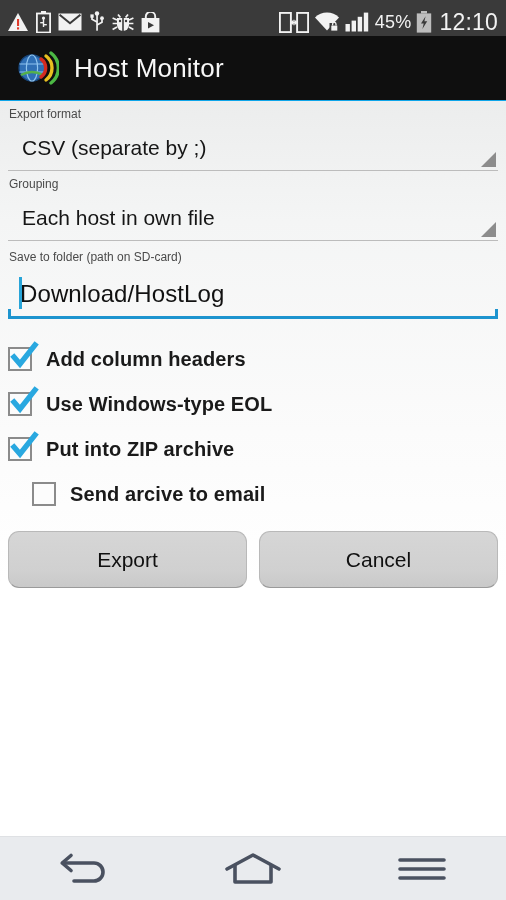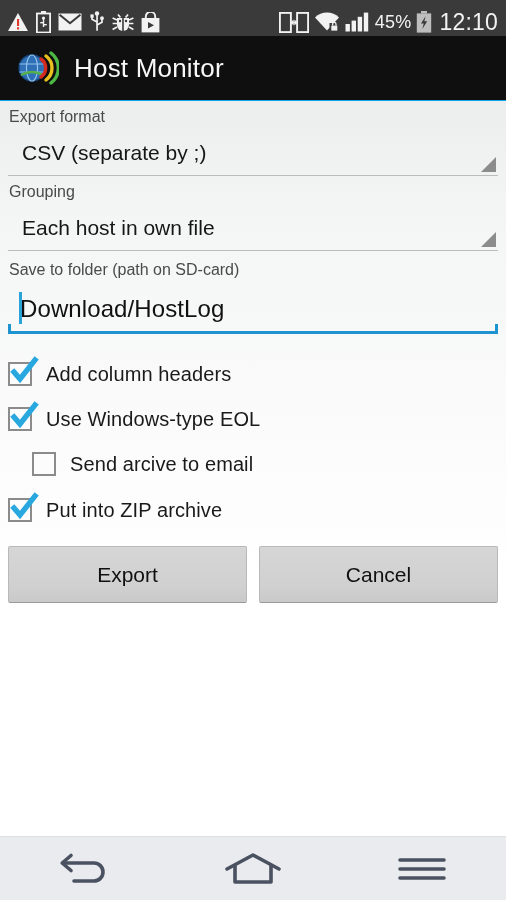--- a/index.html
+++ b/index.html
@@ -70,21 +70,21 @@
   
   .content {
     flex: 1 1 auto;
     background: linear-gradient(to bottom, #eceded 0px, #f4f5f5 120px, #fbfbfb 330px, #ffffff 480px);
     padding: 0 8px;
     position: relative;
     overflow: hidden;
   }
 
   .field-label {
-    font-size: 16px;
+    font-size: 12px;
     color: #4a4a4a;
     padding: 6px 0 3px 1px;
     line-height: 1.25;
   }
 
   
   .spinner {
     position: relative;
     height: 46px;
     border-bottom: 1px solid #bcbcbc;
@@ -142,20 +142,21 @@
   }
 
   
   .checks { padding-top: 17px; }
   .check-row {
     display: flex;
     align-items: center;
     height: 45px;
     gap: 14px;
     cursor: pointer;
+    font-weight: bold;
   }
   .check-row.indented { padding-left: 24px; height: 46px; }
   .cbox {
     position: relative;
     width: 24px; height: 24px;
     flex: 0 0 24px;
     border: 2px solid #8b8b8b;
     background: #fcfcfc;
   }
   .cbox .tick {
@@ -175,21 +176,21 @@
     display: flex;
     gap: 12px;
     padding-top: 14px;
   }
   .btn {
     flex: 1 1 0;
     height: 57px;
     background: linear-gradient(to bottom, #d6d6d6, #d0d0d0 72%, #c9c9c9);
     border: 1px solid #b9b9b9;
     border-bottom-color: #9a9a9a;
-    border-radius: 2px;
+    border-radius: 11px;
     font-family: "Liberation Sans", sans-serif;
     font-size: 21px;
     color: #101010;
     cursor: pointer;
   }
 
   
   .nav-bar {
     flex: 0 0 64px;
     height: 64px;
@@ -345,34 +346,34 @@
 
       <div class="check-row">
         <span class="cbox">
           <svg class="tick" viewBox="0 0 34 34">
             <path d="M7 18 L13 25 L28 6" fill="none" stroke="#29a8e0" stroke-width="5.4" stroke-linecap="square"></path>
           </svg>
         </span>
         <span class="check-label">Use Windows-type EOL</span>
       </div>
 
-      <div class="check-row indented">
-        <span class="cbox"></span>
-        <span class="check-label">Send arcive to email</span>
-      </div>
-
       <div class="check-row">
         <span class="cbox">
           <svg class="tick" viewBox="0 0 34 34">
             <path d="M7 18 L13 25 L28 6" fill="none" stroke="#29a8e0" stroke-width="5.4" stroke-linecap="square"></path>
           </svg>
         </span>
         <span class="check-label">Put into ZIP archive</span>
       </div>
 
+      <div class="check-row indented">
+        <span class="cbox"></span>
+        <span class="check-label">Send arcive to email</span>
+      </div>
+
     </div>
 
     <div class="buttons">
       <button class="btn">Export</button>
       <button class="btn">Cancel</button>
     </div>
 
   </div>
 
   <div class="nav-bar">

